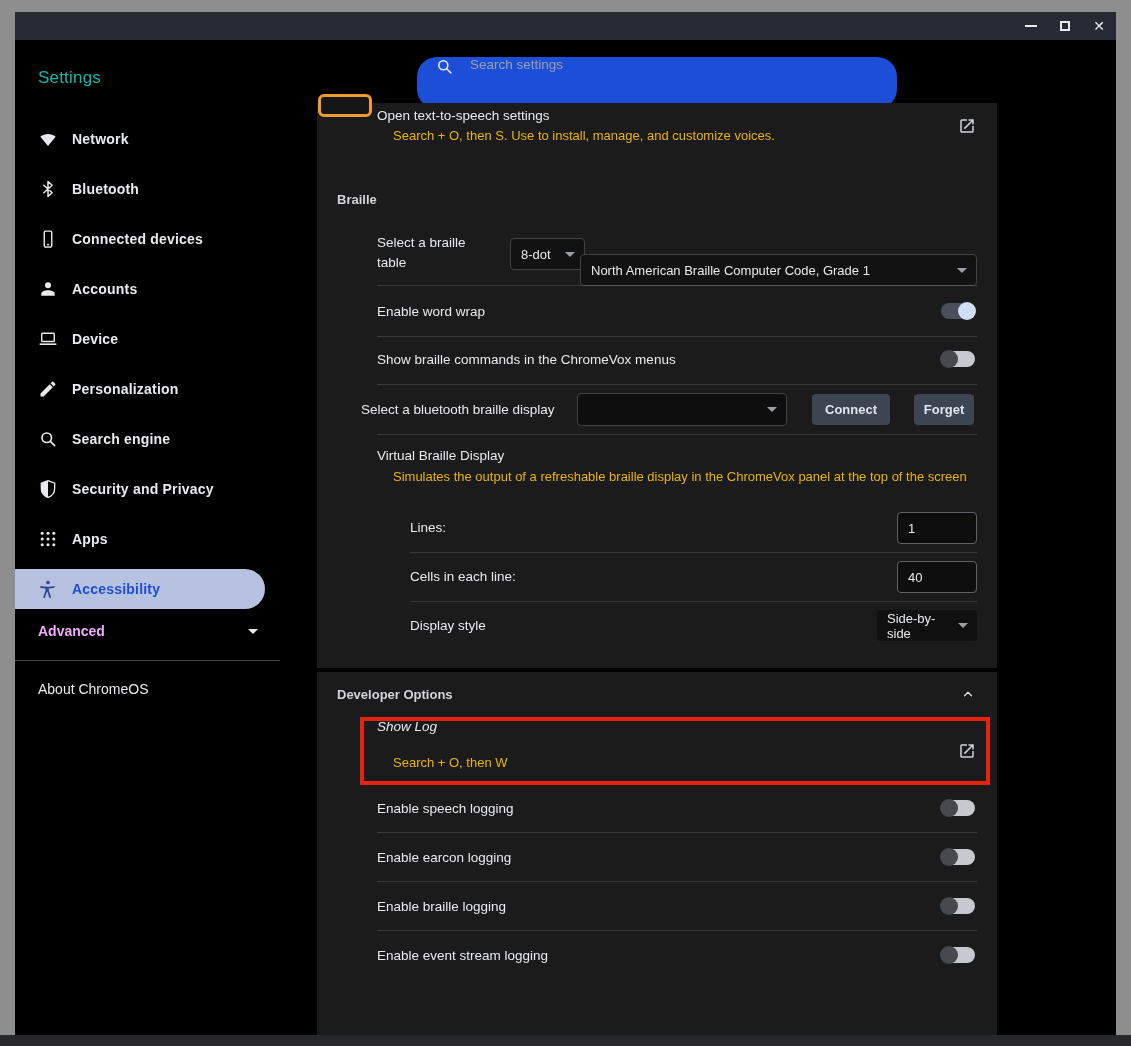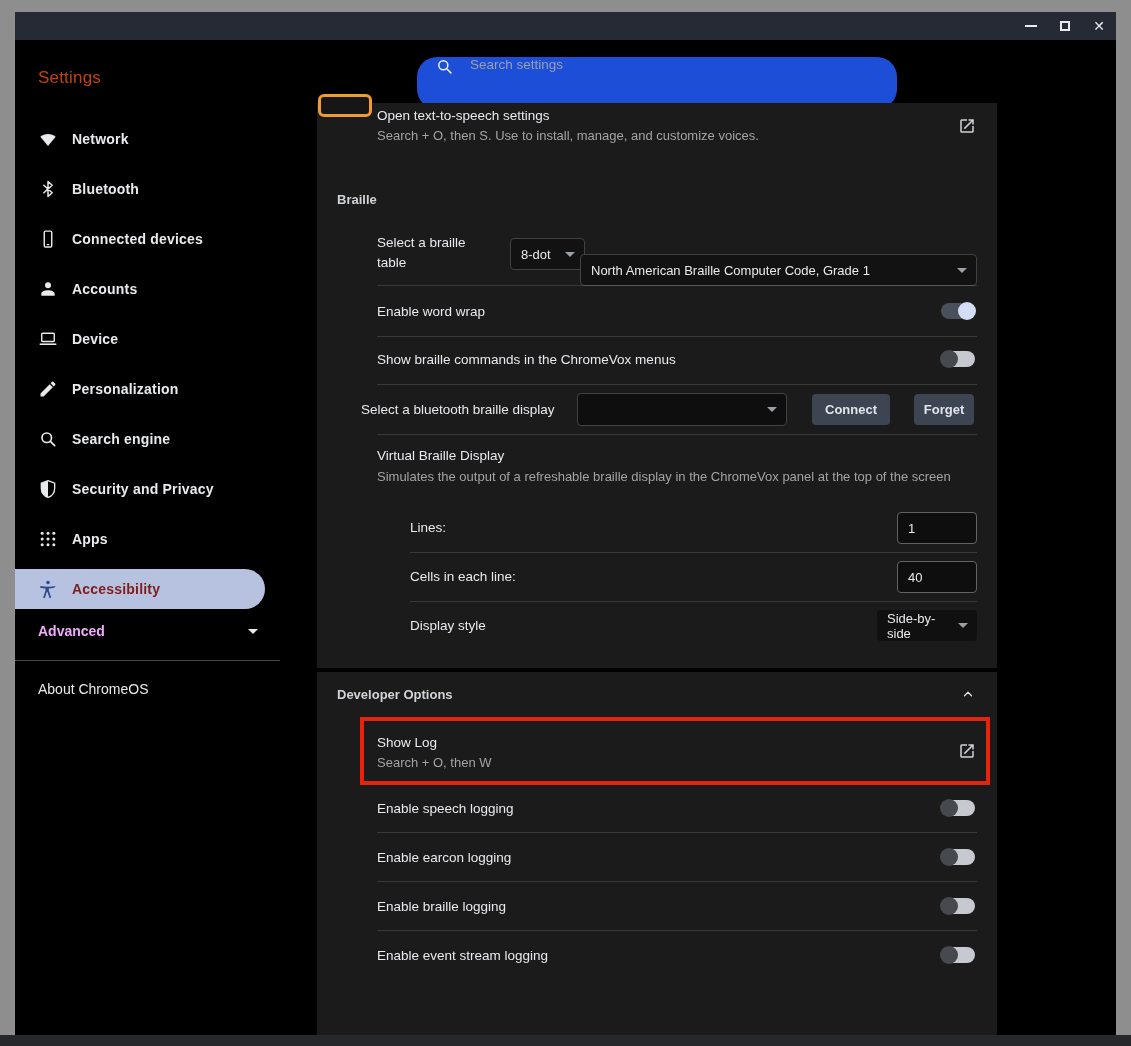--- a/index.html
+++ b/index.html
@@ -10,52 +10,52 @@
 
   
   .titlebar { position:absolute; left:0; top:0; right:0; height:28px; background:#252a34;
               display:flex; align-items:center; justify-content:flex-end; gap:0; }
   .tb-btn { width:34px; height:28px; display:flex; align-items:center; justify-content:center; cursor:pointer; }
   .min-glyph { width:12px; height:0; border-top:2px solid #e8eaed; display:block; }
   .max-glyph { width:10px; height:10px; border:2px solid #e8eaed; display:block; }
   .close-glyph { color:#e8eaed; font-size:14px; line-height:1; }
 
   
-  .app-title { position:absolute; left:23px; top:56px; color:#c2410c; font-size:17px; letter-spacing:.2px; }
+  .app-title { position:absolute; left:23px; top:56px; color:#14b8a6; font-size:17px; letter-spacing:.2px; }
   .searchbar { position:absolute; left:402px; top:45px; width:480px; height:52px; background:#1d4ed8;
                border-radius:20px; display:flex; align-items:flex-start; padding:0 18px; gap:16px; }
   .searchbar input { flex:1; background:transparent; border:none; outline:none; color:#e8eaed; font-size:13.5px;
                      font-family:"Liberation Sans", sans-serif; }
   .searchbar input::placeholder { color:#9aa0a6; }
 
   
   .sidebar { position:absolute; left:0; top:102px; width:300px; }
   .side-item { position:relative; height:50px; display:flex; align-items:center; padding-left:23px; gap:14px; cursor:pointer; }
   .side-item .ic { width:20px; height:20px; color:#e8eaed; flex:0 0 20px; }
   .side-item .lbl { color:#e8eaed; font-size:14px; font-weight:bold; letter-spacing:.2px; }
   .side-item.selected { background:#b7c2e1; width:250px; border-radius:0 20px 20px 0; height:40px; margin:5px 0; }
   .side-item.selected .ic { color:#30488c; }
-  .side-item.selected .lbl { color:#7f1d1d; }
+  .side-item.selected .lbl { color:#1d4ed8; }
   .advanced-row { position:absolute; left:0; top:599px; width:265px; height:40px; display:flex; align-items:center;
                   justify-content:space-between; padding:0 22px 0 23px; cursor:pointer; }
   .advanced-row .lbl { color:#f0abfc; font-size:14px; font-weight:bold; }
   .tri-down { width:0; height:0; border-left:5px solid transparent; border-right:5px solid transparent;
               border-top:5px solid #e8eaed; }
   .side-divider { position:absolute; left:0; top:648px; width:265px; height:1px; background:rgba(255,255,255,.28); }
   .about-row { position:absolute; left:0; top:655px; width:265px; height:44px; display:flex; align-items:center;
                padding-left:23px; cursor:pointer; }
   .about-row .lbl { color:#e8eaed; font-size:14px; }
 
   
   .card { position:absolute; background:#1b1b1c; width:680px; left:302px; }
   .card1 { top:91px; height:565px; }
   .card2 { top:660px; height:368px;padding-left:13px; }
 
   .row-title { color:#e8eaed; font-size:13.5px; }
-  .row-sub { color:#a3a3a3; font-size:13px; }
+  .row-sub { color:#eab308; font-size:13px;margin-left:16px; }
   .section-h { color:#d2d4d8; font-size:13px; font-weight:bold; }
   .divider { position:absolute; height:1px; background:rgba(255,255,255,.13); }
 
   .ext-icon { position:absolute; width:18px; height:18px; color:#cfd2d6; cursor:pointer; }
 
   .select { position:absolute; background:#121212; border:1px solid #3f4246; border-radius:4px;
             display:flex; align-items:center; justify-content:space-between; padding:0 9px 0 10px;
             color:#e8eaed; font-size:13px; cursor:pointer; }
   .sel-arrow { width:0; height:0; border-left:5px solid transparent; border-right:5px solid transparent;
                border-top:5.5px solid #9aa0a6; margin-left:8px; flex:0 0 auto; }
@@ -303,21 +303,21 @@
   </div>
 
   <div class="card card2">
 
     <div class="section-h" style="position:absolute;left:20px;top:15px;">Developer Options</div>
     <svg class="chev-up" style="right:22px;top:15px;">
         <use href="#i-chevup"></use>
       </svg>
 
     <div class="hl-red"></div>
-    <div class="row-title" style="position:absolute;left:60px;top:63px;">Show Log</div>
+    <div class="row-title" style="position:absolute;left:60px;top:47px;font-style:italic;">Show Log</div>
     <div class="row-sub" style="position:absolute;left:60px;top:83px;">Search + O, then W</div>
     <svg class="ext-icon" style="right:21px;top:70px;">
         <use href="#i-extlink"></use>
       </svg>
 
     <div class="row-title" style="position:absolute;left:60px;top:129px;">Enable speech logging</div>
     <div class="toggle off" style="right:22px;top:128px;">
         <span class="knob"></span>
       </div>
     <div class="divider" style="left:60px;right:20px;top:160px;"></div>

